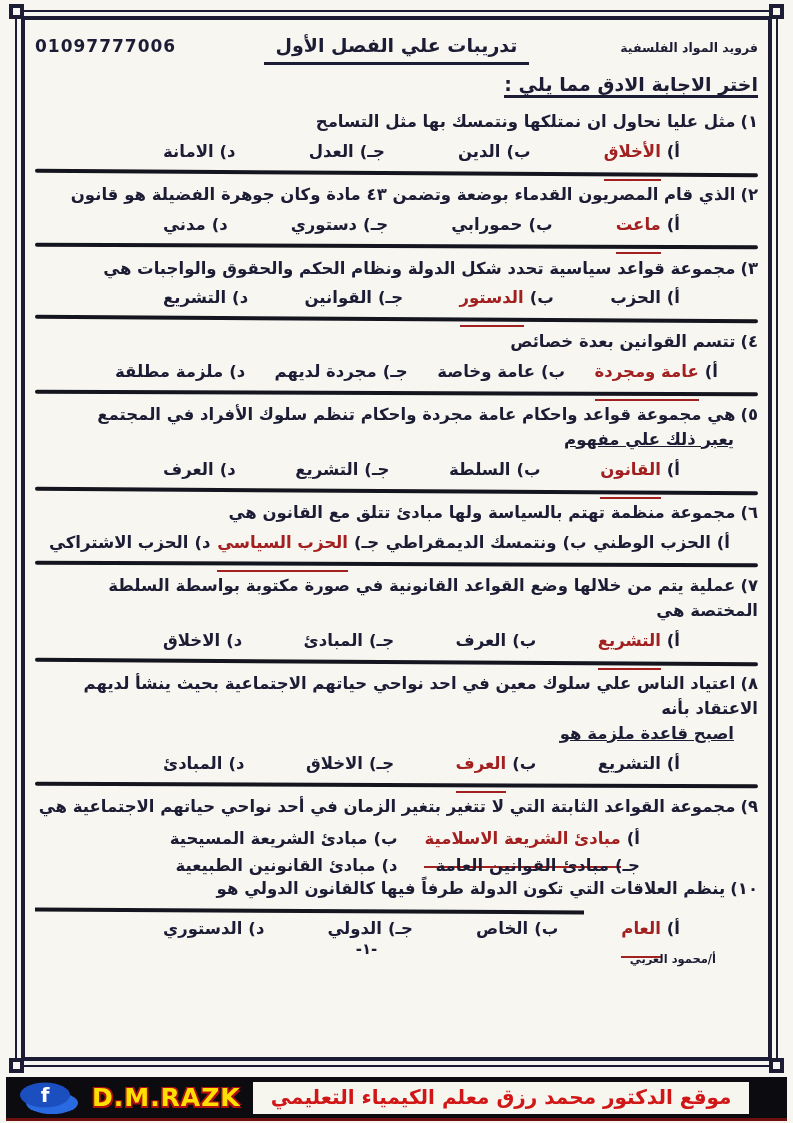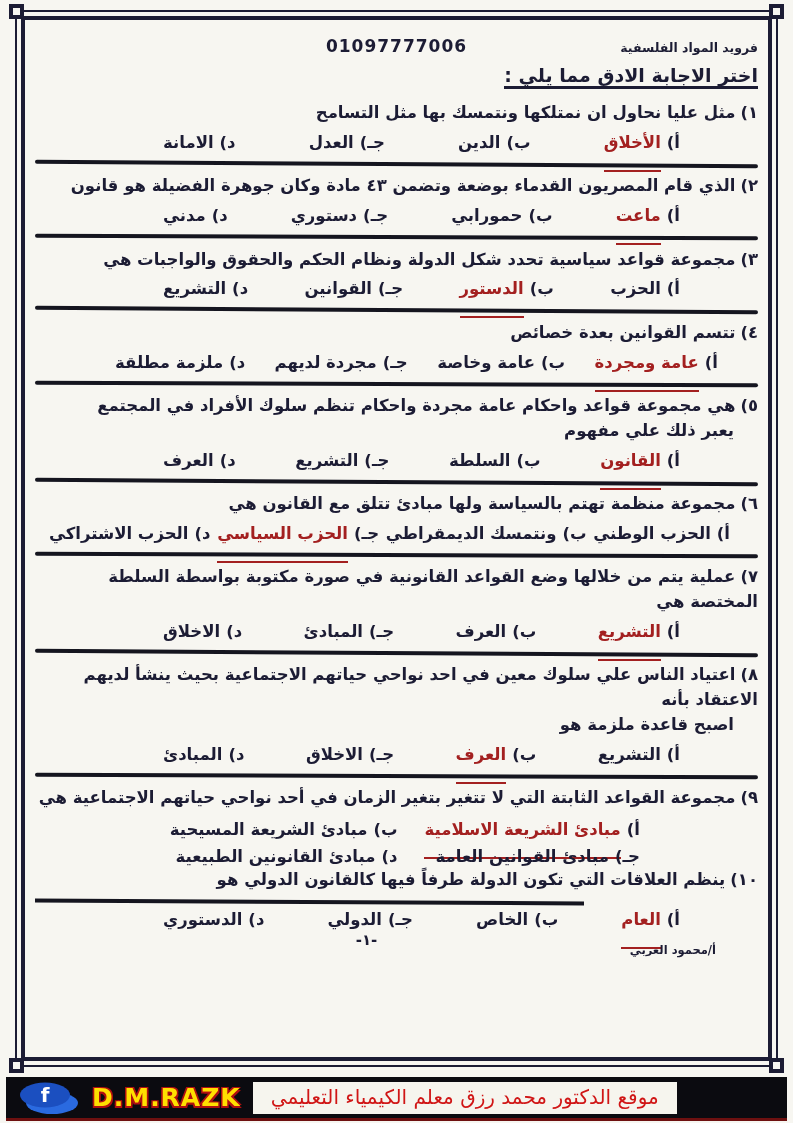--- a/index.html
+++ b/index.html
@@ -30,21 +30,21 @@
   .phone{font-size:17px;direction:ltr;text-align:right;justify-self:end;letter-spacing:1px;padding-top:2px;}
   .instruction{
     display:inline-block;font-size:19px;border-bottom:3px solid #1c1c34;
     margin:8px 0 12px;
   }
 
   
   .question{margin-bottom:2px;}
   .q-text{font-size:16.5px;line-height:1.5;}
   .q-num{margin-left:5px;}
-  .q-cont{padding-right:24px;}
+  .q-cont{padding-right:24px;text-decoration:underline;}
   .options{font-size:16.5px;margin-top:7px;}
   .options.row{display:flex;justify-content:space-between;}
   .options.row.normal{padding-right:78px;padding-left:128px;}
   .options.row.medium{padding-right:40px;padding-left:80px;}
   .options.row.wide{padding-right:28px;padding-left:14px;}
   .options.grid{
     display:grid;grid-template-columns:1fr 1fr;row-gap:8px;
     padding:2px 118px 0 120px;
   }
   .opt-letter{margin-left:6px;}
@@ -67,40 +67,41 @@
     background:#0b0b10;border-bottom:3px solid #6e1010;
     display:flex;align-items:center;direction:ltr;padding:0 12px;gap:12px;
     box-sizing:border-box;
   }
   .fb-icon{flex:0 0 auto;width:62px;height:34px;}
   .dmrazk{
     flex:0 0 auto;color:#ffdf00;font-size:25px;font-weight:bold;letter-spacing:1px;
     text-shadow:1.5px 1.5px 0 #b01010,-1.5px -1.5px 0 #b01010,1.5px -1.5px 0 #b01010,-1.5px 1.5px 0 #b01010;
   }
   .site-box{
-    flex:0 0 auto;background:#f6f5ee;color:#d01616;font-size:20px;font-weight:normal;
+    flex:0 0 auto;background:#f6f5ee;color:#d01616;font-size:20px;font-weight:bold;
     padding:3px 18px 5px;direction:rtl;
   }
 </style>
 </head>
 <body>
 
 <div class="page">
 
   <div class="frame">
     <span class="corner c-tl"></span>
     <span class="corner c-tr"></span>
     <span class="corner c-bl"></span>
     <span class="corner c-br"></span>
     <div class="frame-inner"></div>
 
     <div class="content">
 
       <div class="header-row">
         <div class="brand">فرويد المواد الفلسفية</div>
+        <div class="title">تدريبات علي الفصل الأول</div>
         <div class="phone">01097777006</div>
       </div>
 
       <div>
         <span class="instruction">اختر الاجابة الادق مما يلي :</span>
       </div>
 
       <div id="questions">
           <div class="question">
             <div class="q-text"><span class="q-num">١)</span><span>مثل عليا نحاول ان نمتلكها ونتمسك بها مثل التسامح</span></div>

